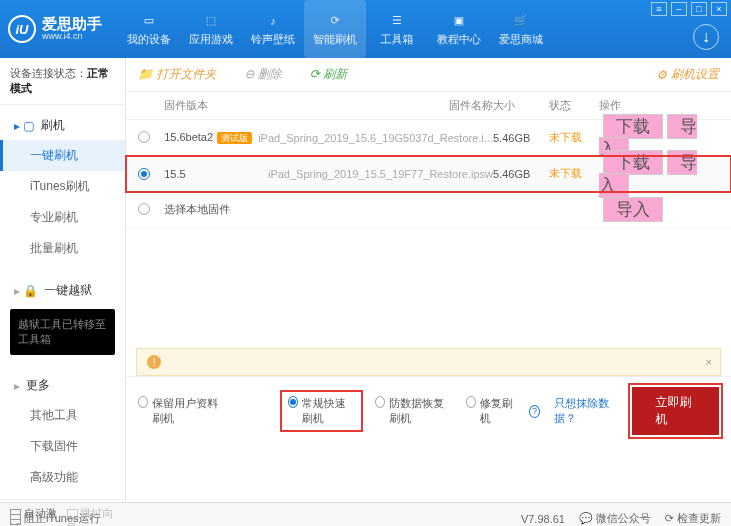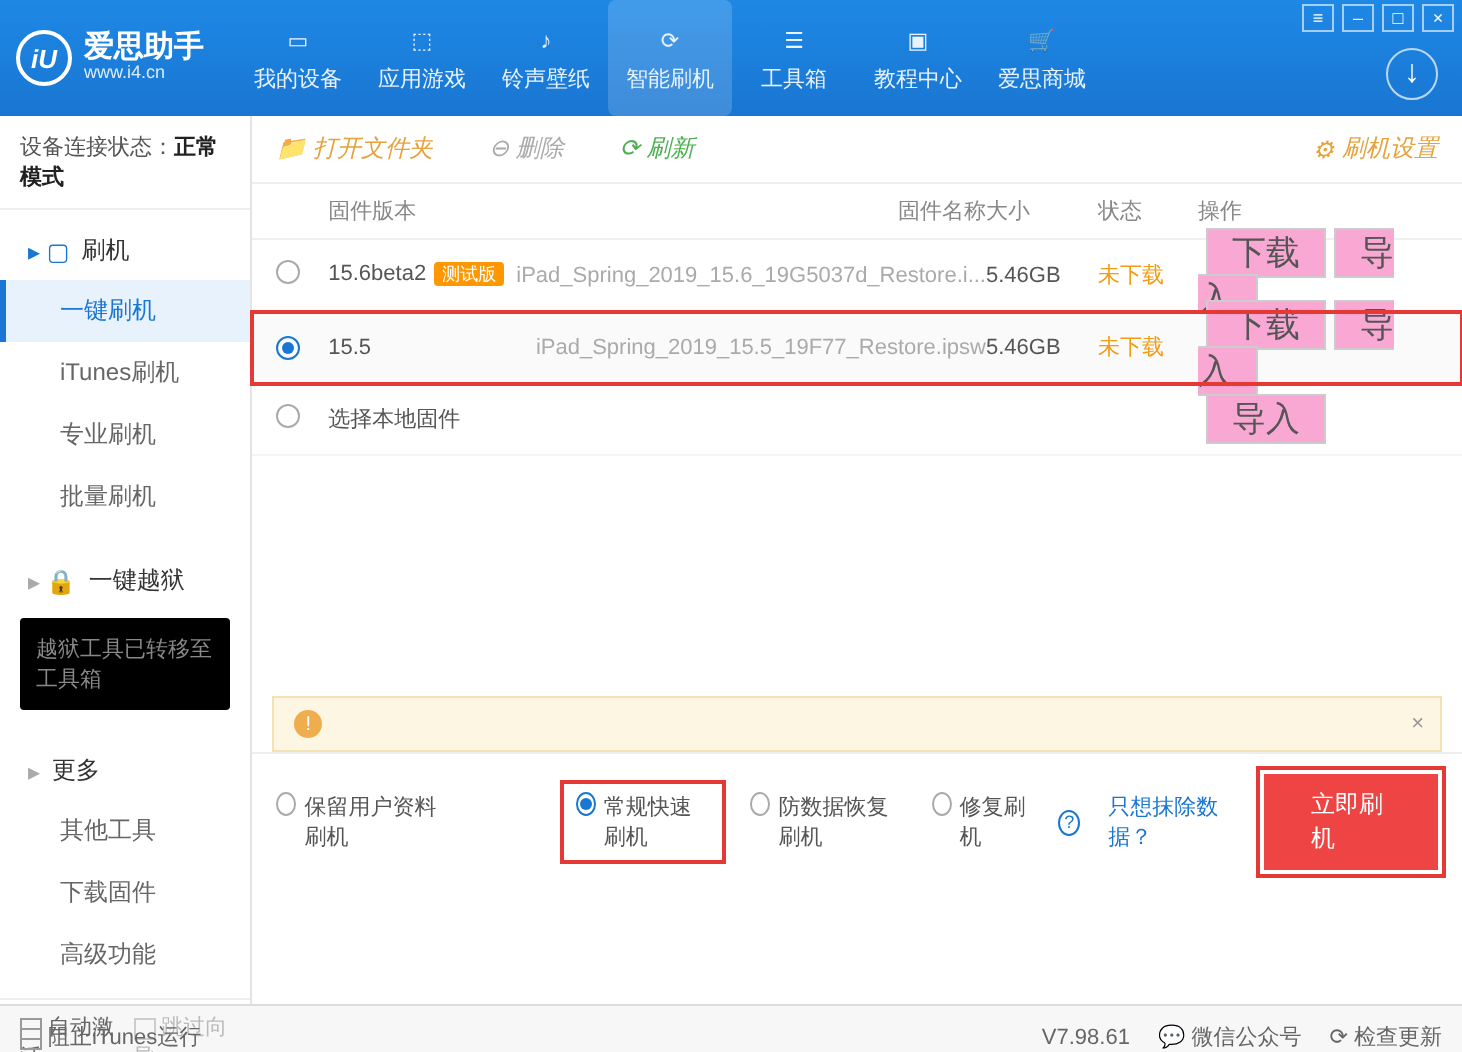--- a/index.html
+++ b/index.html
@@ -51,21 +51,21 @@
 .orange-txt { color: #f39c12; }
 .op-btn { border: 1px solid #ccc; background: #f9a8d4; padding: 2px 12px; font-size: 17px; color: #555; cursor: pointer; margin-left: 4px; }
 .gray-txt { color: #aaa; }
 
 .warning-bar { margin: 120px 10px 0 10px; border: 1px solid #f3e2b3; background: #fdf6e3; padding: 6px 10px; font-size: 11px; color: #8a6d3b; display: flex; align-items: center; gap: 6px; position: relative; }
 .warning-bar .close { position: absolute; right: 8px; cursor: pointer; color: #999; }
 .flash-options { padding: 10px 12px; display: flex; align-items: center; gap: 14px; font-size: 11px; color: #555; border-top: 1px solid #eee; }
 .flash-opt { display: flex; align-items: flex-start; gap: 4px; cursor: pointer; }
 .flash-opt.hl { outline: 2px solid #e53935; padding: 4px 6px; margin-left: 44px; }
 .link-blue { color: #1976d2; cursor: pointer; }
-.flash-btn { background: #ef4444; color: #fff; padding: 7px 24px; font-size: 12px; cursor: pointer; outline: 2px solid #e53935; outline-offset: 2px; margin-left: auto; }
+.flash-btn { background: #b91c1c; color: #fff; padding: 7px 24px; font-size: 12px; cursor: pointer; outline: 2px solid #e53935; outline-offset: 2px; margin-left: auto; }
 
 .statusbar { height: 32px; background: #f7f7f7; border-top: 1px solid #ddd; display: flex; align-items: center; padding: 4px 10px; font-size: 11px; color: #666; gap: 16px; }
 .statusbar .right { margin-left: auto; display: flex; gap: 14px; align-items: center; }
 .chk { width: 11px; height: 11px; border: 1px solid #999; display: inline-block; vertical-align: middle; margin-right: 3px; }
 </style>
 </head>
 <body>
 
 <div class="titlebar">
   <div class="logo-wrap">

